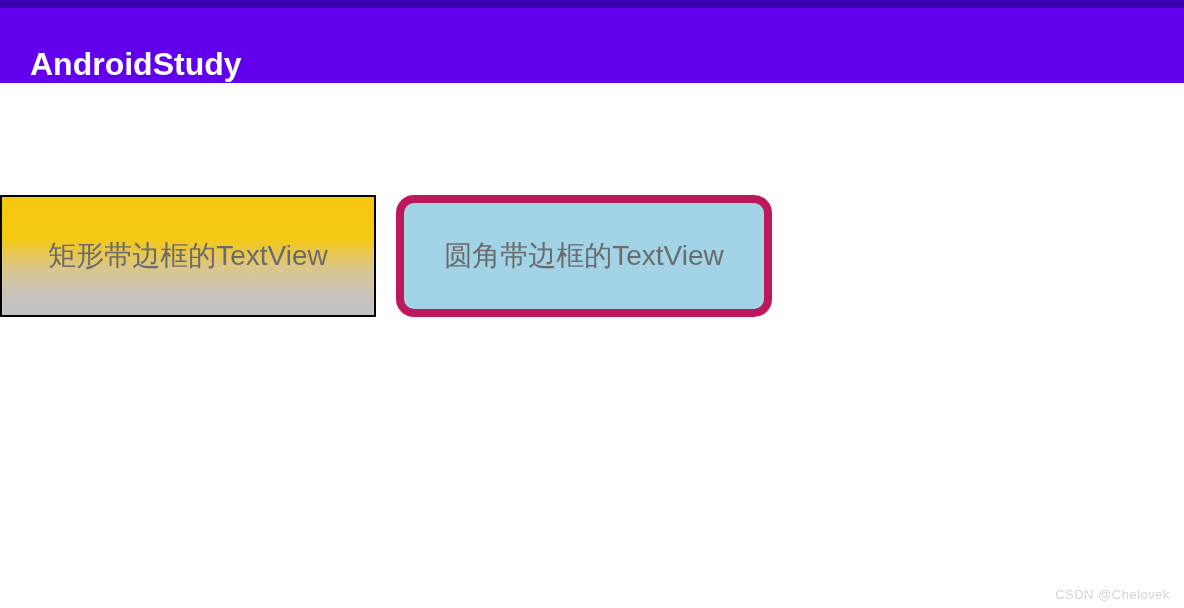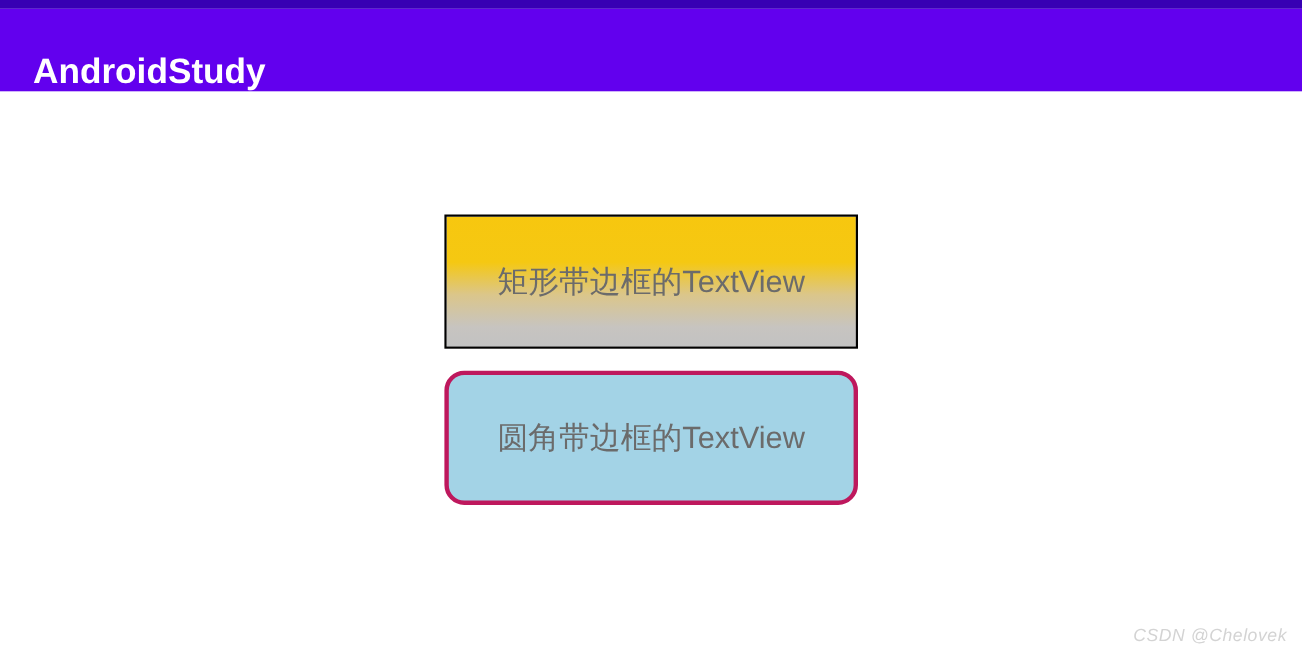--- a/index.html
+++ b/index.html
@@ -28,56 +28,55 @@
       align-items: flex-end;
       padding-left: 30px;
     }
     .app-title {
       color: #ffffff;
       font-size: 32px;
       font-weight: 700;
     }
     .content {
       display: flex;
-      flex-direction: column;
+      flex-direction: row;
       align-items: center;
       padding-top: 112px;
       gap: 20px;
     }
     .textview-rect {
       width: 376px;
       height: 122px;
       border: 2px solid #000000;
       background: linear-gradient(to bottom, #f7c70f 0%, #f5c812 35%, #dbc68a 60%, #c7c4c0 85%, #c2c2c2 100%);
       display: flex;
       align-items: center;
       justify-content: center;
       color: #6b6b6b;
       font-size: 28px;
     }
     .textview-round {
       width: 376px;
       height: 122px;
-      border: 4px solid #be185d;
+      border: 8px solid #be185d;
       border-radius: 18px;
       background: #a3d3e6;
       display: flex;
       align-items: center;
       justify-content: center;
       color: #6b6b6b;
       font-size: 28px;
     }
     .watermark {
       position: absolute;
-      bottom: 20px;
+      bottom: 6px;
       right: 14px;
       color: rgba(128,128,128,0.35);
-      font-size: 16px;
+      font-size: 13px;
       letter-spacing: 0.5px;
-      font-style: italic;
     }
   </style>
 </head>
 <body>
 
 <div class="status-bar"></div>
 
 <div class="app-bar">
   <span class="app-title">AndroidStudy</span>
 </div>

